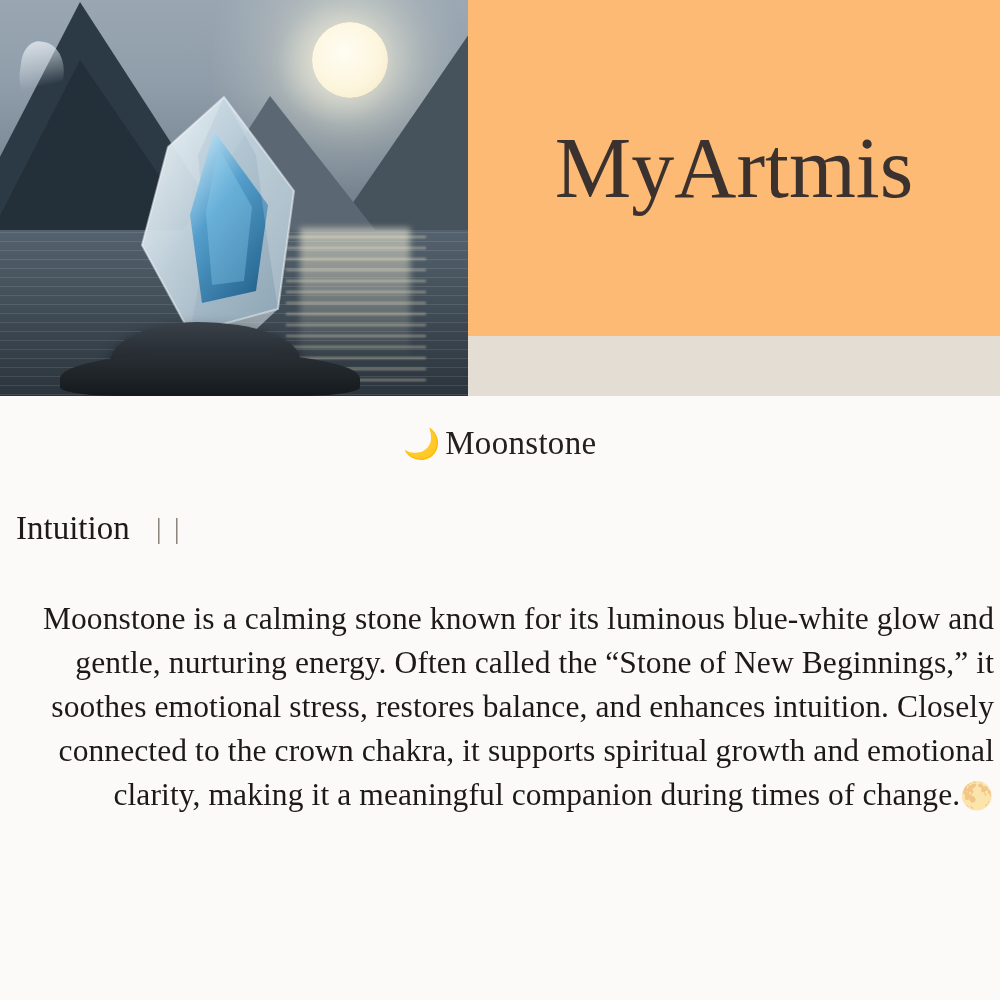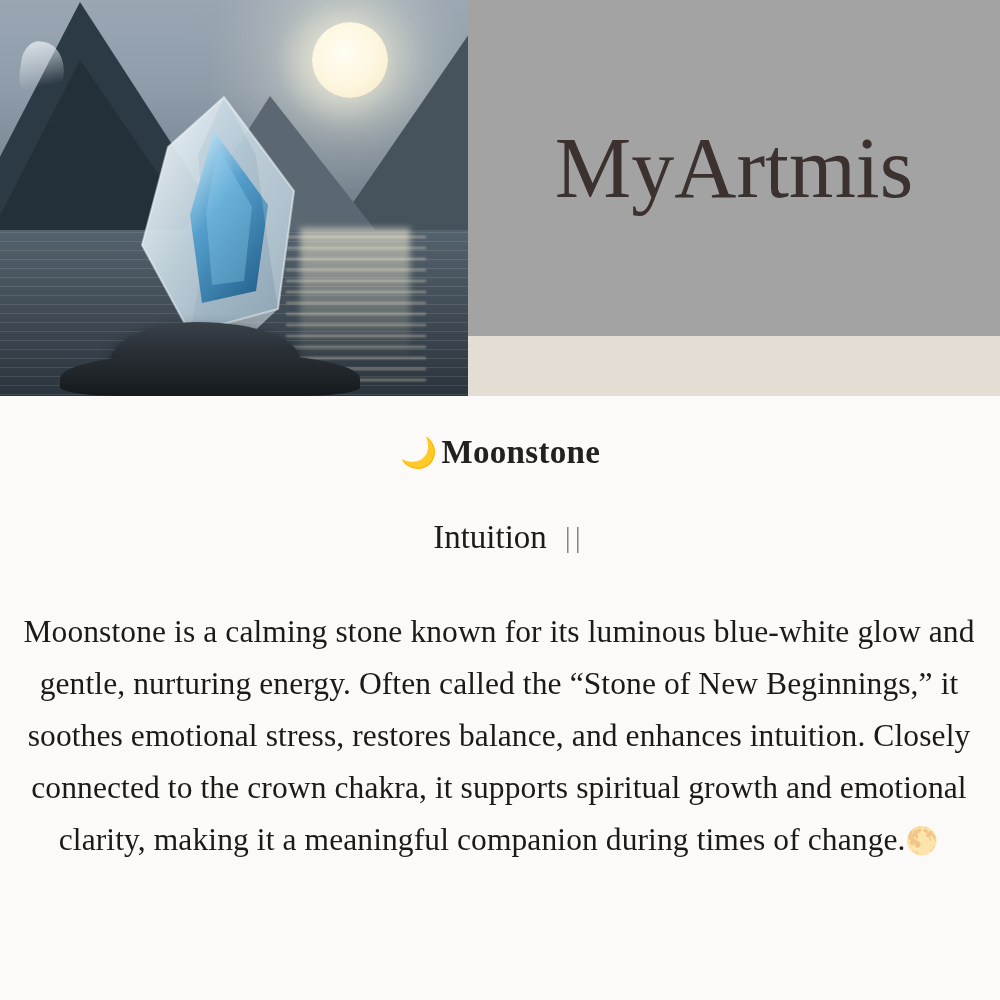--- a/index.html
+++ b/index.html
@@ -160,21 +160,21 @@
     left: 60px; top: 352px;
     width: 300px; height: 44px;
     background: linear-gradient(to bottom, #2a3036 0%, #15191d 100%);
     border-radius: 50% 50% 20% 20% / 60% 60% 20% 20%;
   }
 
   
   .brand {
     width: 532px;
     height: 336px;
-    background: #a3a3a3;
+    background: #fdba74;
     display: flex;
     align-items: center;
     justify-content: center;
     text-align: center;
   }
   .brand-title {
     font-family: "Liberation Serif", serif;
     font-size: 86px;
     line-height: 1;
     color: #3b3230;
@@ -187,50 +187,48 @@
     position: relative;
     width: 1000px;
     flex: 1;
     background: #fbfaf8;
     padding: 0;
   }
   .stone-name {
     text-align: center;
     font-size: 33px;
     color: #24201e;
-    margin-top: 38px;
+    margin-top: 29px;
     letter-spacing: 0.3px;
-    font-weight: bold;
   }
   .stone-name .moon-emoji {
     margin-right: 4px;
     font-size: 30px;
   }
   .keywords {
     display: flex;
-    justify-content: center;
     align-items: baseline;
-    gap: 0px;
+    gap: 8px;
     margin-top: 48px;
     font-size: 33px;
     color: #1d1a18;
   }
   .keywords .kw { padding: 0 16px; }
   .keywords .sep {
     color: #8c857d;
     font-size: 30px;
     padding: 0 2px;
     transform: translateY(-1px);
   }
   .description {
     margin: 50px 6px 0 4px;
     font-size: 31.5px;
-    line-height: 52px;
+    line-height: 44px;
     color: #1c1917;
-    text-align: center;
+    text-align: right;
     letter-spacing: 0.1px;
   }
   .description .sun-emoji { font-size: 27px; }
 </style>
 </head>
 <body>
 
 <div class="card">
 
   <div class="hero">

